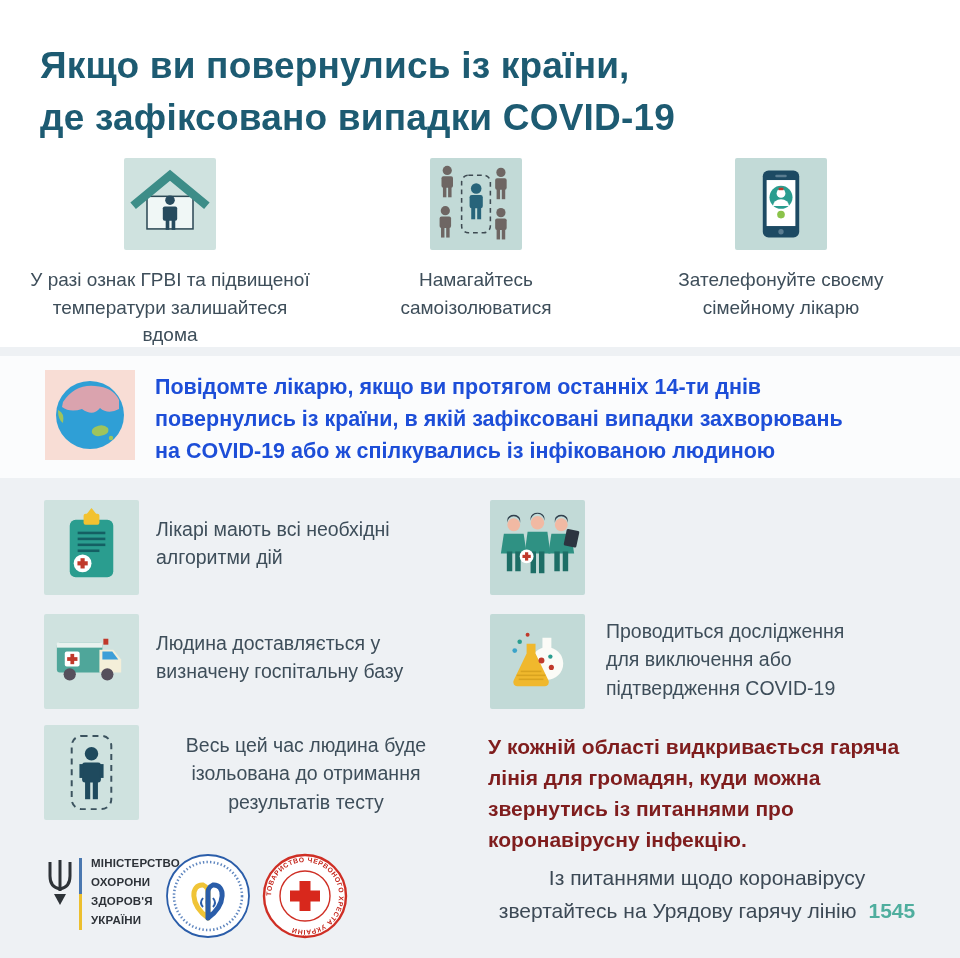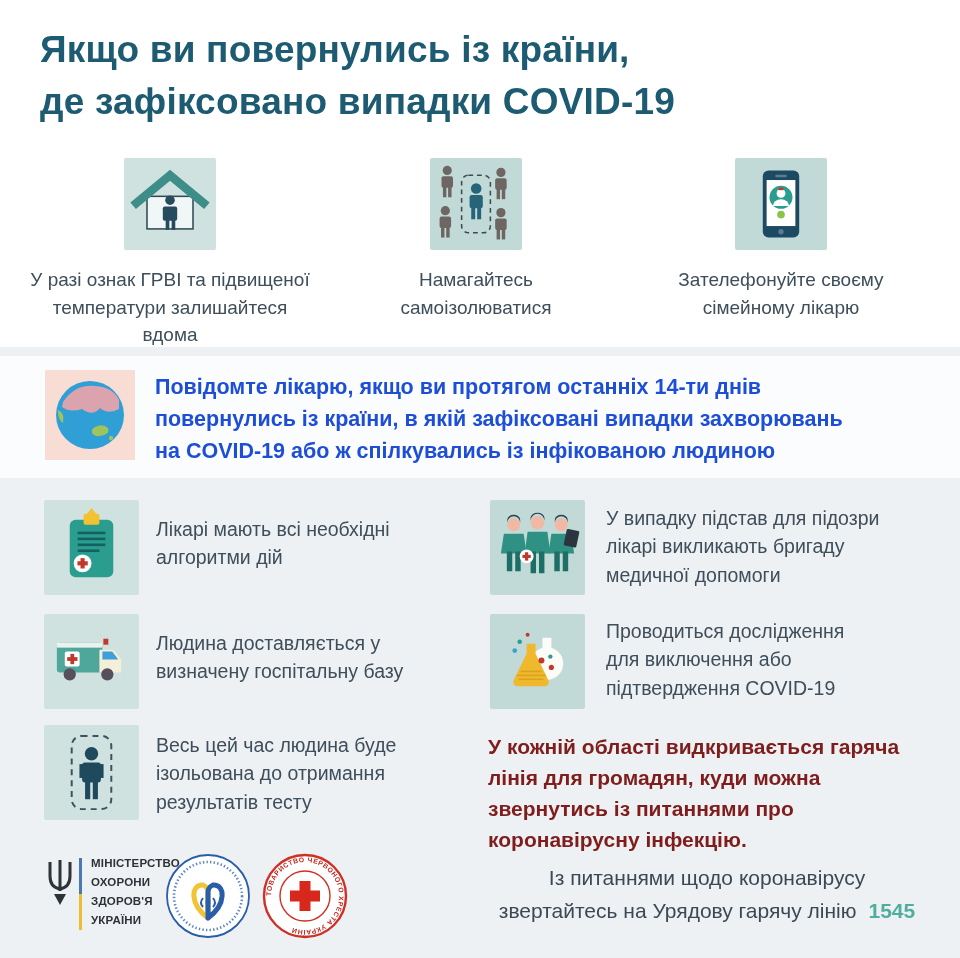--- a/index.html
+++ b/index.html
@@ -1,21 +1,21 @@
 <!DOCTYPE html>
 <html><head>
 <meta charset="utf-8">
 <style>
   html,body{margin:0;padding:0;background:#e7eaee;}
   .page{position:relative;width:960px;height:958px;margin:0 auto;background:#eef1f4;
         font-family:"Liberation Sans",sans-serif;overflow:hidden;}
   .top-section{position:absolute;left:0;top:0;width:960px;height:347px;background:#ffffff;}
   .banner-section{position:absolute;left:0;top:356px;width:960px;height:122px;background:#fbfcfd;}
 
-  .title{position:absolute;left:40px;top:24px;width:880px;font-size:37px;font-weight:bold;
+  .title{position:absolute;left:40px;top:40px;width:880px;font-size:37px;font-weight:bold;
          color:#1d5b72;line-height:1.4;letter-spacing:0.2px;}
 
   .step{position:absolute;top:158px;width:300px;text-align:center;}
   .step .tile{margin:0 auto;}
   .tile{width:92px;height:92px;border-radius:2px;display:flex;align-items:center;justify-content:center;}
   .tile-a{background:#cfe2df;}
   .tile-b{background:#c2dad7;}
   .caption{margin:16px auto 0;font-size:19px;color:#3e4e5a;line-height:1.45;}
   .cap-1{width:280px;} .cap-2{width:200px;} .cap-3{width:260px;}
 
@@ -26,21 +26,21 @@
 
   .item-tile{position:absolute;width:95px;height:95px;border-radius:2px;
              display:flex;align-items:center;justify-content:center;}
   .col-l{left:44px;} .col-r{left:490px;}
   .row-1{top:500px;} .row-2{top:614px;} .row-3{top:725px;}
   .item-text{position:absolute;font-size:19.5px;color:#3e4e5a;line-height:1.45;}
   .txt-1{left:156px;top:515px;width:300px;}
   .txt-2{left:606px;top:504px;width:320px;}
   .txt-3{left:156px;top:629px;width:300px;}
   .txt-4{left:606px;top:617px;width:260px;}
-  .txt-5{left:156px;top:731px;width:300px;}
+  .txt-5{left:156px;top:731px;width:300px;text-align:center;}
   .hotline-note{position:absolute;left:488px;top:731px;width:440px;font-size:21px;font-weight:bold;
                 color:#7f1d1d;line-height:1.48;}
 
   .moh-logo{position:absolute;left:45px;top:854px;}
   .moh-trident{position:absolute;left:0;top:4px;}
   .moh-bar{position:absolute;left:34px;top:4px;width:3px;height:72px;
            background:linear-gradient(#4a78b0 0 50%,#ecbf2e 50% 100%);}
   .moh-text{position:absolute;left:46px;top:0;font-size:11.5px;font-weight:bold;color:#2d3238;
             line-height:19px;letter-spacing:0.2px;white-space:nowrap;}
   .emblem{position:absolute;top:852px;}
@@ -186,21 +186,20 @@
       <g>
         <circle cx="72" cy="25" r="6.5" fill="#f1b9a3"></circle>
           <path d="M65.5 23 a6.5 6.5 0 0 1 13 0 l0 -3 a6.5 5 0 0 0 -13 0 z" fill="#31404d"></path>
         <path d="M62 34 h20 l3 20 h-26 z" fill="#2f9183"></path>
         <rect x="65" y="52" width="5.5" height="20" fill="#1d6e66"></rect>
           <rect x="73.5" y="52" width="5.5" height="20" fill="#1d6e66"></rect>
         <rect x="76" y="30" width="13" height="17" rx="1.5" transform="rotate(12 82 38)" fill="#2c3440"></rect>
       </g>
     </svg>
   </div>
-  <div class="item-text txt-2">У випадку підстав для підозри лікарі викликають бригаду медичної допомоги</div>
 
   <div class="item-tile tile-a col-l row-2">
     <svg width="95" height="95" viewBox="0 0 96 96">
       <rect x="60" y="25" width="5" height="6" fill="#c0392b"></rect>
       <rect x="13" y="29" width="46" height="30" rx="3" fill="#4fa69a"></rect>
       <rect x="13" y="29" width="46" height="5" fill="#e9f2ef"></rect>
       <path d="M56 36 h14 l8 10 v13 h-22 z" fill="#f4efd9"></path>
       <path d="M59 38 h10 l6 8 h-16 z" fill="#3f9fd8"></path>
       <rect x="21" y="38" width="15" height="15" rx="2" fill="#ffffff"></rect>
       <rect x="26.7" y="40.3" width="3.8" height="10.4" fill="#c0392b"></rect>

